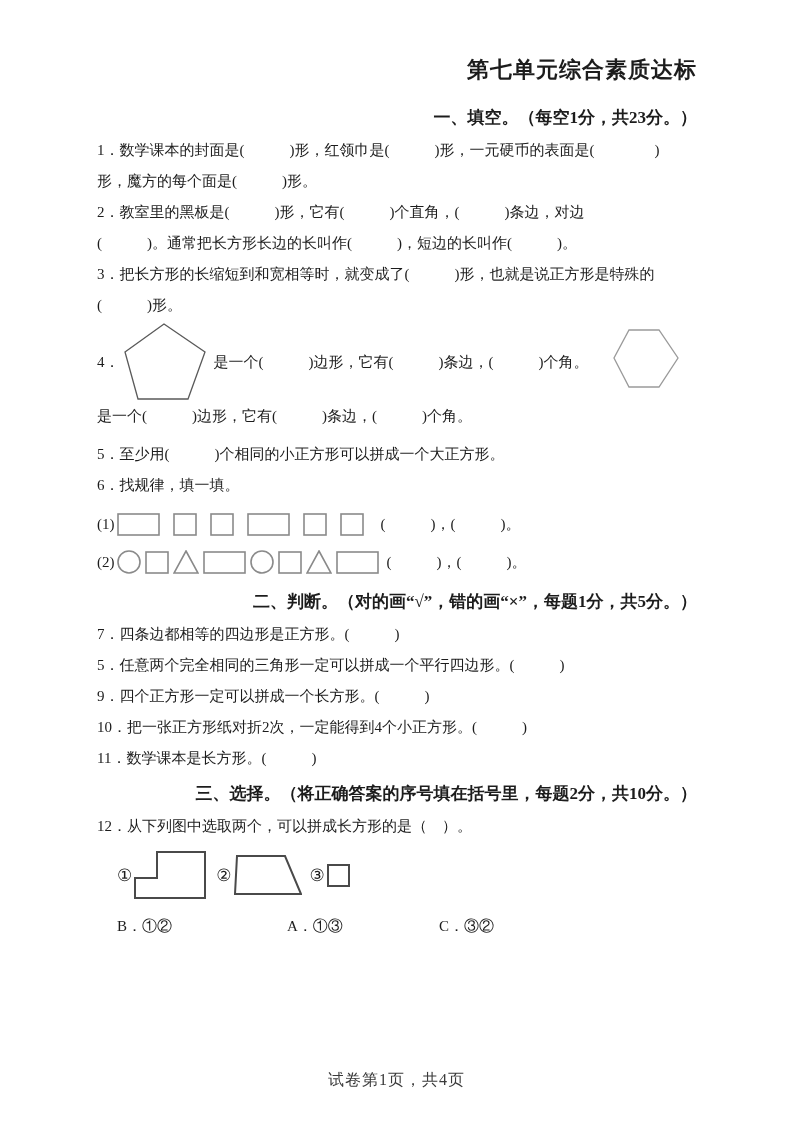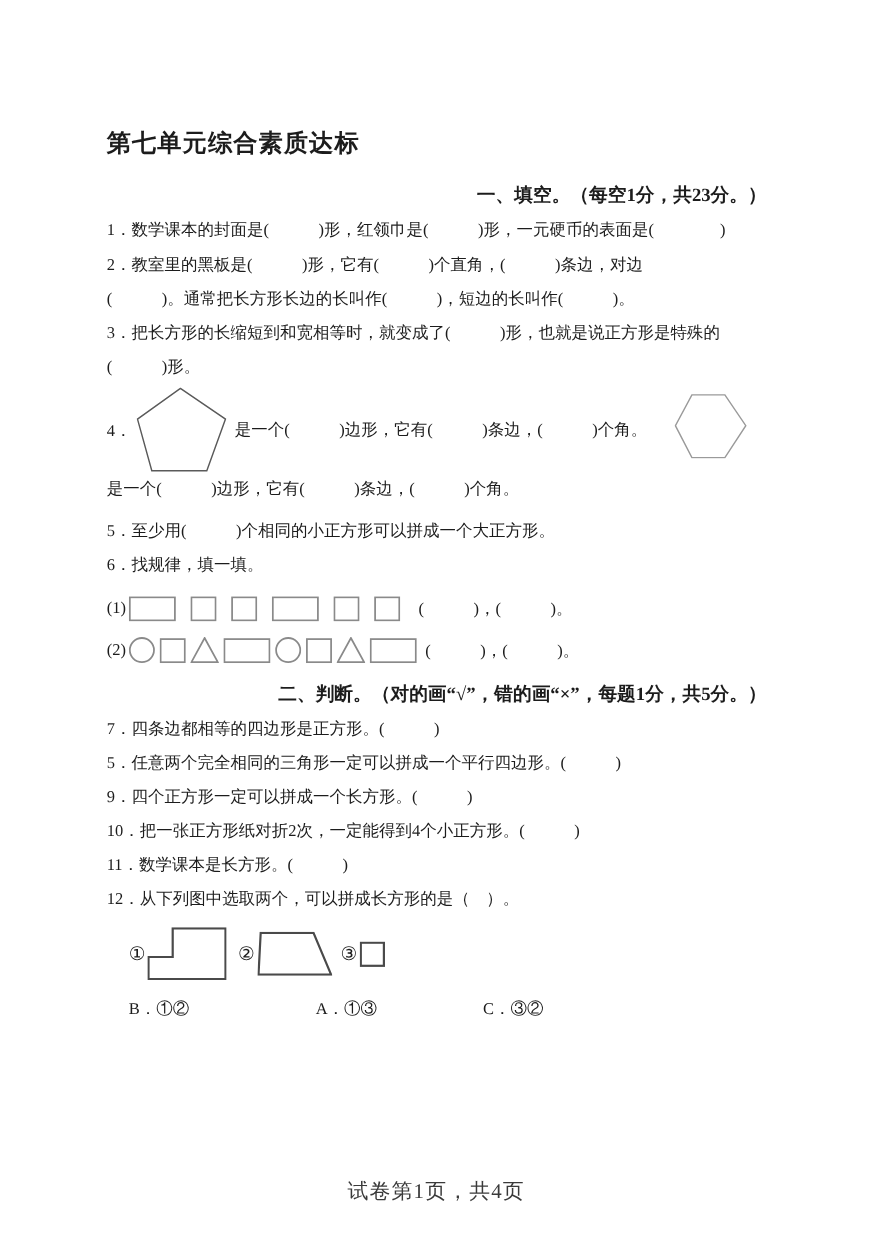--- a/index.html
+++ b/index.html
@@ -7,22 +7,22 @@
     position:relative;
     width:793px;height:1122px;
     background:#ffffff;
     font-family:"Liberation Serif","DejaVu Serif",serif;
     color:#1c1c1c;
     overflow:hidden;
     box-sizing:border-box;
     padding:0 96px 0 97px;
   }
   .doc-title{
-    margin-top:112px;
-    text-align:left;
+    margin-top:52px;
+    text-align:right;
     font-size:22px;
     line-height:36px;
     font-weight:bold;
     letter-spacing:1px;
   }
   .sec-heading{
     margin-top:13px;
     font-size:17px;
     line-height:34px;
     font-weight:bold;
@@ -81,36 +81,37 @@
     line-height:28px;
   }
   .option{display:inline-block;}
   .option.opt-a{width:152px;}
   .option.opt-b{width:170px;}
   .doc-footer{
     position:absolute;
     left:0;right:0;
     top:1070px;
     text-align:center;
-    font-size:19px;
+    font-size:16px;
     color:#3a3a3a;
     letter-spacing:1px;
   }
   svg{display:block;}
 </style>
 </head>
 <body>
 
 <div class="page">
 
   <div class="doc-title">第七单元综合素质达标</div>
 
   <div class="sec-heading">一、填空。（每空1分，共23分。）</div>
 
   <div class="line">1．数学课本的封面是(　　　)形，红领巾是(　　　)形，一元硬币的表面是(　　　　)</div>
+  <div class="line">形，魔方的每个面是(　　　)形。</div>
 
   <div class="line">2．教室里的黑板是(　　　)形，它有(　　　)个直角，(　　　)条边，对边</div>
   <div class="line">(　　　)。通常把长方形长边的长叫作(　　　)，短边的长叫作(　　　)。</div>
 
   <div class="line">3．把长方形的长缩短到和宽相等时，就变成了(　　　)形，也就是说正方形是特殊的</div>
   <div class="line">(　　　)形。</div>
 
   <div class="q4-block">
     <div class="q4-row">
       <span class="q4-num">4．</span>
@@ -218,20 +219,21 @@
   </div>
 
   <div class="sec-heading" style="margin-top:8px;">二、判断。（对的画“√”，错的画“×”，每题1分，共5分。）</div>
 
   <div class="line">7．四条边都相等的四边形是正方形。(　　　)</div>
   <div class="line">5．任意两个完全相同的三角形一定可以拼成一个平行四边形。(　　　)</div>
   <div class="line">9．四个正方形一定可以拼成一个长方形。(　　　)</div>
   <div class="line">10．把一张正方形纸对折2次，一定能得到4个小正方形。(　　　)</div>
   <div class="line">11．数学课本是长方形。(　　　)</div>
 
+  <div class="sec-heading" style="margin-top:3px;">三、选择。（将正确答案的序号填在括号里，每题2分，共10分。）</div>
 
   <div class="line">12．从下列图中选取两个，可以拼成长方形的是（　）。</div>
 
   <div class="figs-row">
     <span class="fig-label">①</span>
     <span class="fig fig-gap1">
       <svg width="72" height="48" viewBox="0 0 72 48">
         <path d="M23,1 L71,1 L71,47 L1,47 L1,27 L23,27 Z" fill="none" stroke="#4a4a4a" stroke-width="2"></path>
       </svg>
     </span>

